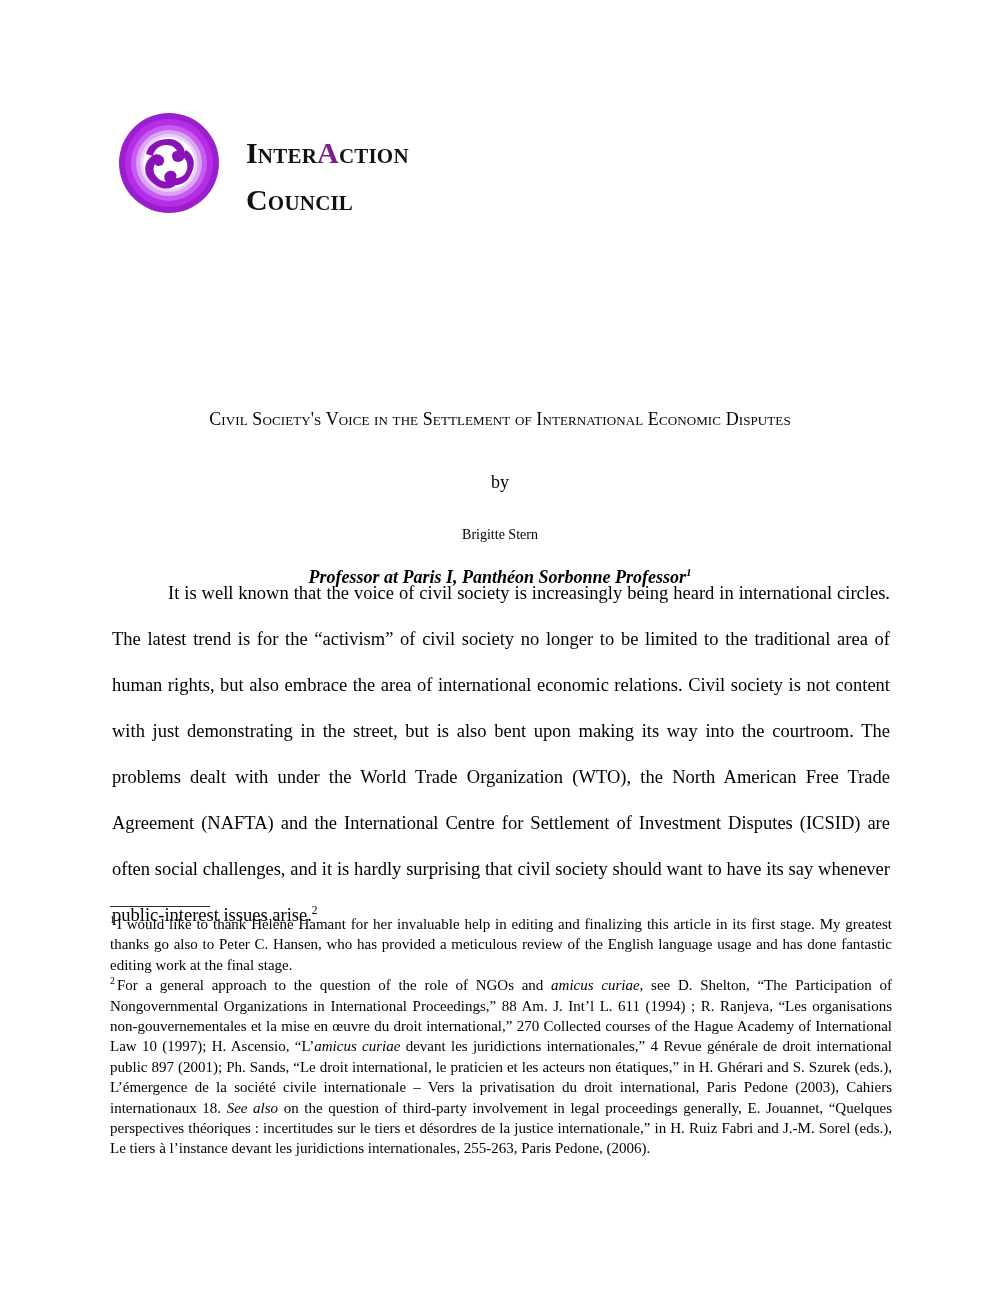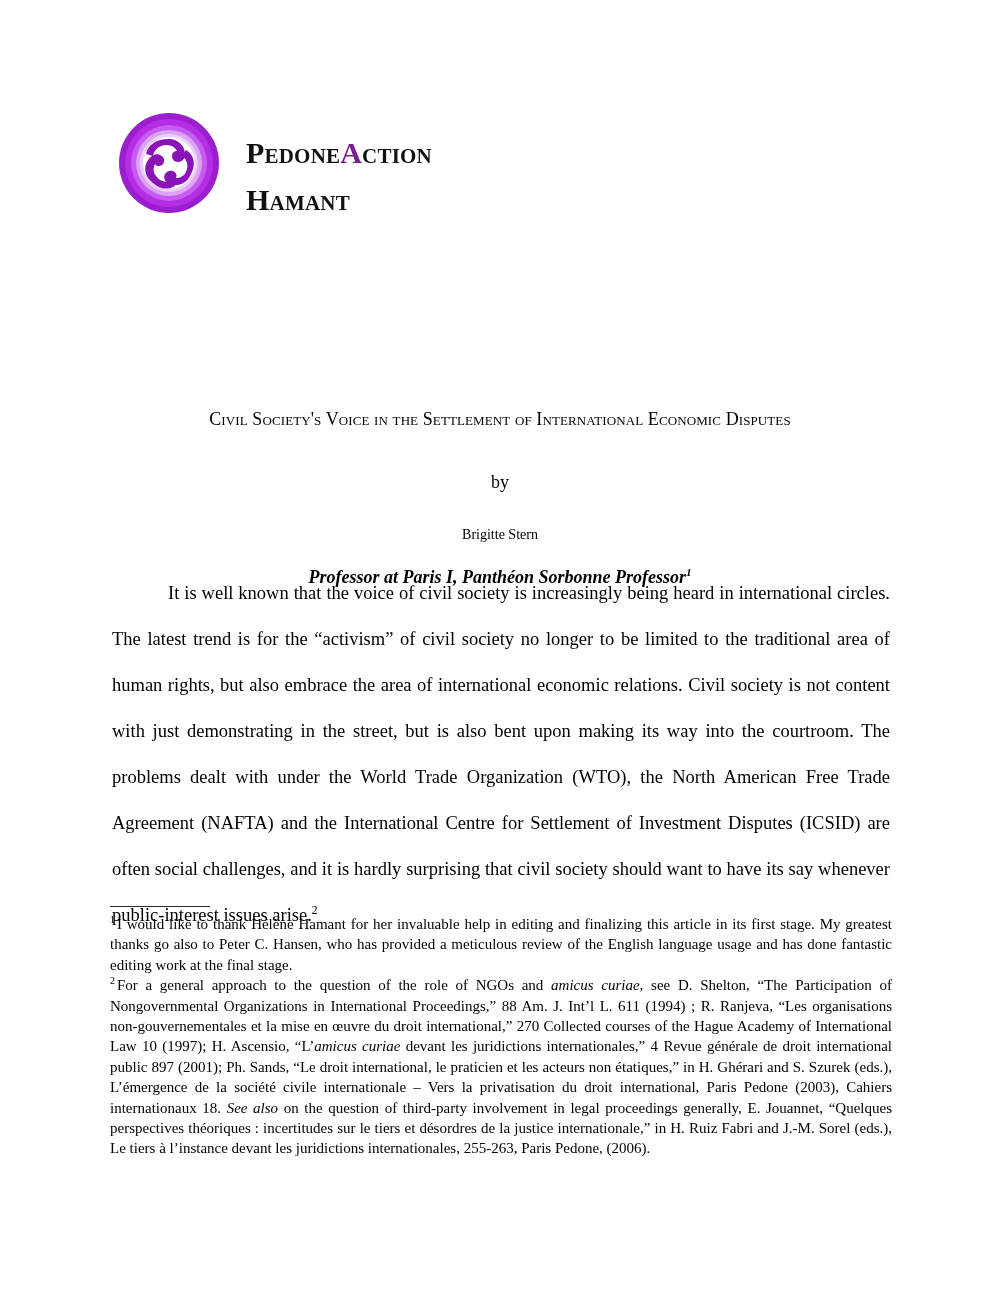--- a/index.html
+++ b/index.html
@@ -160,22 +160,22 @@
         <circle cx="51" cy="51" r="29" fill="#ecd0f9"></circle>
         <circle cx="51" cy="51" r="26" fill="#ffffff"></circle>
         <g fill="#8a13b8">
           <path d="M51 27 c9 0 16 7 16 15 c0 5 -3 8 -7 8 c-4 0 -6 -3 -6 -6 c0 -4 3 -5 5 -5 c-2 -4 -6 -6 -11 -6 c-7 0 -12 5 -13 11 l-7 -2 c2 -9 10 -15 23 -15 z"></path>
           <path d="M72 64 c-4 8 -13 11 -21 8 c-4 -2 -6 -6 -4 -10 c2 -3 5 -4 8 -3 c4 2 4 5 3 7 c4 0 8 -2 10 -6 c3 -6 1 -13 -4 -16 l4 -6 c8 5 11 14 4 26 z"></path>
           <path d="M30 66 c-5 -8 -3 -17 4 -22 c4 -3 8 -2 11 1 c2 3 1 7 -1 8 c-3 2 -6 1 -7 -1 c-2 4 -2 8 1 12 c4 6 11 7 16 4 l3 6 c-8 5 -18 3 -27 -8 z"></path>
         </g>
       </svg>
     </div>
     <div class="logo-wordmark">
-      <div class="wordmark-line one"><span>Pedone</span><span class="wm-accent">A</span><span>ction</span></div>
-      <div class="wordmark-line two">Hamant</div>
+      <div class="wordmark-line one"><span>Inter</span><span class="wm-accent">A</span><span>ction</span></div>
+      <div class="wordmark-line two">Council</div>
     </div>
   </div>
 
   <div class="title-block">
     <h1 class="doc-title">Civil Society's Voice in the Settlement of International Economic Disputes</h1>
     <p class="by-line">by</p>
     <p class="author-line">Brigitte Stern</p>
     <p class="affil-line"><span>Professor at Paris I, Panthéon Sorbonne Professor</span><sup>1</sup></p>
   </div>
 

